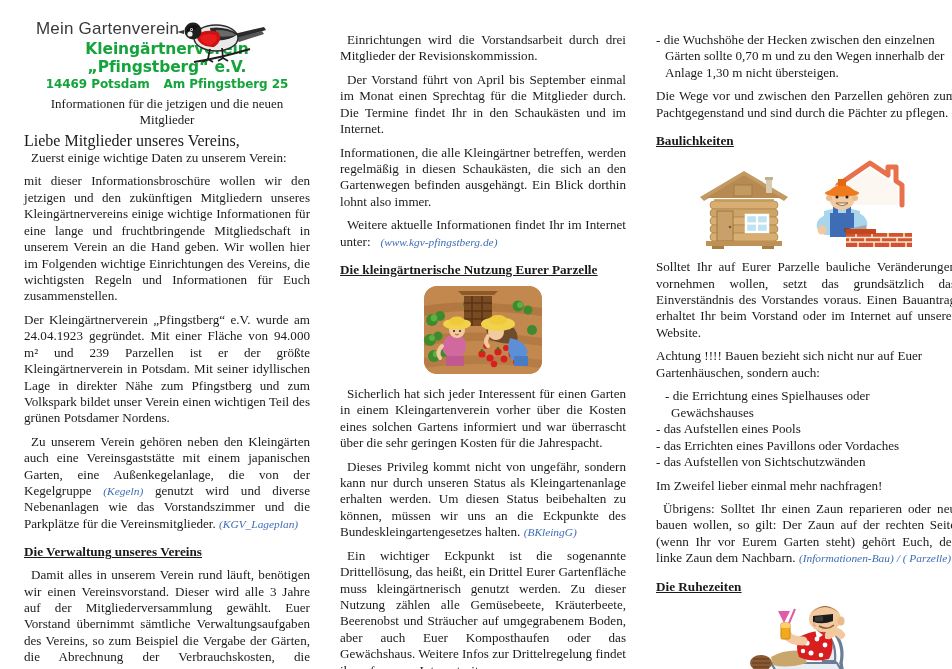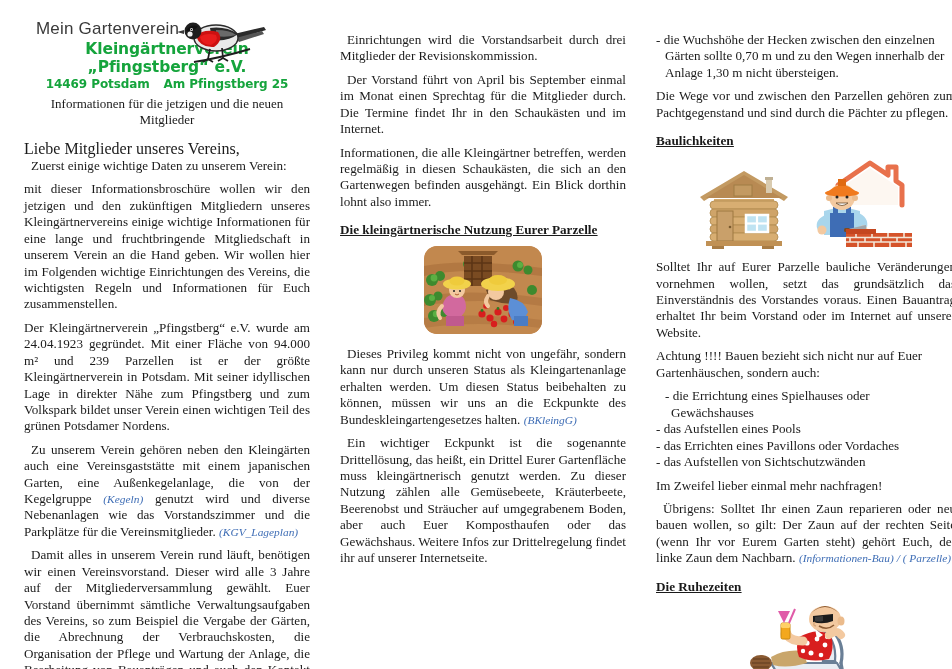--- a/index.html
+++ b/index.html
@@ -33,21 +33,21 @@
   .col {
     width: 286px;
     flex: 0 0 286px;
     position: relative;
   }
   .col-3 { flex: 0 0 300px; width: 300px; }
 
   
   .masthead {
     position: relative;
-    margin-bottom: 12px;
+    margin-bottom: 4px;
   }
   .brand-title {
     font-family: "Liberation Sans", "DejaVu Sans", sans-serif;
     font-size: 17px;
     color: #3a3a3a;
     letter-spacing: .2px;
     padding-left: 12px;
     margin: 6px 0 2px 0;
     line-height: 1.1;
   }
@@ -203,31 +203,33 @@
       </div>
 
       <div class="salutation">Liebe Mitglieder unseres Vereins,</div>
 
       <p class="body ind">Zuerst einige wichtige Daten zu unserem Verein:</p>
       <p class="body">mit dieser Informationsbroschüre wollen wir den jetzigen und den zukünftigen Mitgliedern unseres Kleingärtnervereins einige wichtige Informationen für eine lange und fruchtbringende Mitgliedschaft in unserem Verein an die Hand geben. Wir wollen hier im Folgenden wichtige Einrichtungen des Vereins, die wichtigsten Regeln und Informationen für Euch zusammenstellen.</p>
       <p class="body">Der Kleingärtnerverein „Pfingstberg“ e.V. wurde am 24.04.1923 gegründet. Mit einer Fläche von 94.000 m² und 239 Parzellen ist er der größte Kleingärtnerverein in Potsdam. Mit seiner idyllischen Lage in direkter Nähe zum Pfingstberg und zum Volkspark bildet unser Verein einen wichtigen Teil des grünen Potsdamer Nordens.</p>
 
       <p class="body ind"><span>Zu unserem Verein gehören neben den Kleingärten auch eine Vereinsgaststätte mit einem japanischen Garten, eine Außenkegelanlage, die von der Kegelgruppe</span> <span class="lnk">(Kegeln)</span> <span>genutzt wird und diverse Nebenanlagen wie das Vorstandszimmer und die Parkplätze für die Vereinsmitglieder.</span> <span class="lnk">(KGV_Lageplan)</span></p>
 
+      <h2 class="sec"><span>Die Verwaltung unseres Vereins</span></h2>
 
       <p class="body ind">Damit alles in unserem Verein rund läuft, benötigen wir einen Vereinsvorstand. Dieser wird alle 3 Jahre auf der Mitgliederversammlung gewählt. Euer Vorstand übernimmt sämtliche Verwaltungsaufgaben des Vereins, so zum Beispiel die Vergabe der Gärten, die Abrechnung der Verbrauchskosten, die Organisation der Pflege und Wartung der Anlage, die Bearbeitung von Bauanträgen und auch den Kontakt zur Stadt Potsdam.</p>
 
     </div>
 
     <div class="col">
 
       <p class="body ind" style="margin-top:18px">Einrichtungen wird die Vorstandsarbeit durch drei Mitglieder der Revisionskommission.</p>
       <p class="body ind">Der Vorstand führt von April bis September einmal im Monat einen Sprechtag für die Mitglieder durch. Die Termine findet Ihr in den Schaukästen und im Internet.</p>
       <p class="body">Informationen, die alle Kleingärtner betreffen, werden regelmäßig in diesen Schaukästen, die sich an den Gartenwegen befinden ausgehängt. Ein Blick dorthin lohnt also immer.</p>
 
+      <p class="body ind"><span>Weitere aktuelle Informationen findet Ihr im Internet unter:</span> &nbsp;&nbsp;<span class="lnk">(www.kgv-pfingstberg.de)</span></p>
 
       <h2 class="sec"><span>Die kleingärtnerische Nutzung  Eurer Parzelle</span></h2>
 
       <div class="fig-garden">
         <svg width="118" height="88" viewBox="0 0 118 88">
           <defs>
             <clipPath id="gclip">
                 <rect x="0" y="0" width="118" height="88" rx="13"></rect>
               </clipPath>
           </defs>
@@ -304,20 +306,21 @@
               <path d="M90 70 L104 70 L104 80 L90 80 Z" fill="#4A7CC4"></path>
               <circle cx="72" cy="46" r="8" fill="#F3C9A0"></circle>
               <ellipse cx="74" cy="38" rx="17" ry="7" fill="#F2D24B"></ellipse>
               <ellipse cx="74" cy="34" rx="9" ry="5" fill="#EFCB3C"></ellipse>
               <path d="M64 50 Q60 56 64 60" stroke="#F3C9A0" stroke-width="4" fill="none" stroke-linecap="round"></path>
             </g>
           </g>
         </svg>
       </div>
 
+      <p class="body ind">Sicherlich hat sich jeder Interessent für einen Garten in einem Kleingartenverein vorher über die Kosten eines solchen Gartens informiert und war überrascht über die sehr geringen Kosten für die Jahrespacht.</p>
 
       <p class="body ind"><span>Dieses Privileg kommt nicht von ungefähr, sondern kann nur durch unseren Status als Kleingartenanlage erhalten werden. Um diesen Status beibehalten zu können, müssen wir uns an die Eckpunkte des Bundeskleingartengesetzes halten.</span> <span class="lnk u">(BKleingG)</span></p>
 
       <p class="body ind tight">Ein wichtiger Eckpunkt ist die sogenannte Drittellösung, das heißt, ein Drittel Eurer Gartenfläche muss kleingärtnerisch genutzt werden. Zu dieser Nutzung zählen alle Gemüsebeete, Kräuterbeete, Beerenobst und Sträucher auf umgegrabenem Boden, aber auch Euer Komposthaufen oder das Gewächshaus. Weitere Infos zur Drittelregelung findet ihr auf unserer Internetseite.</p>
 
     </div>
 
     <div class="col col-3">
 
       <ul class="dashlist" style="margin-top:18px">

